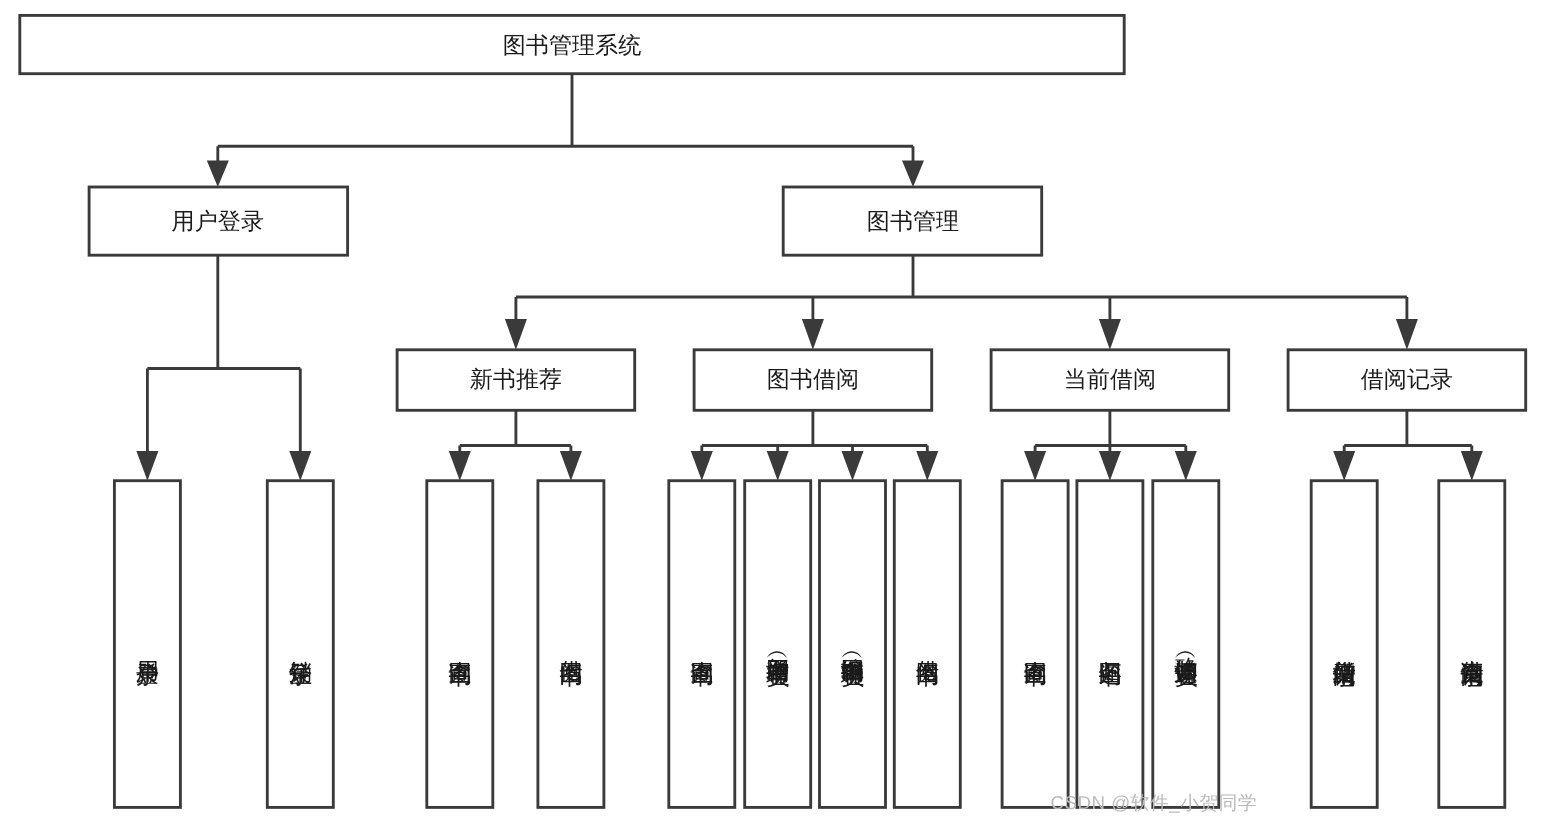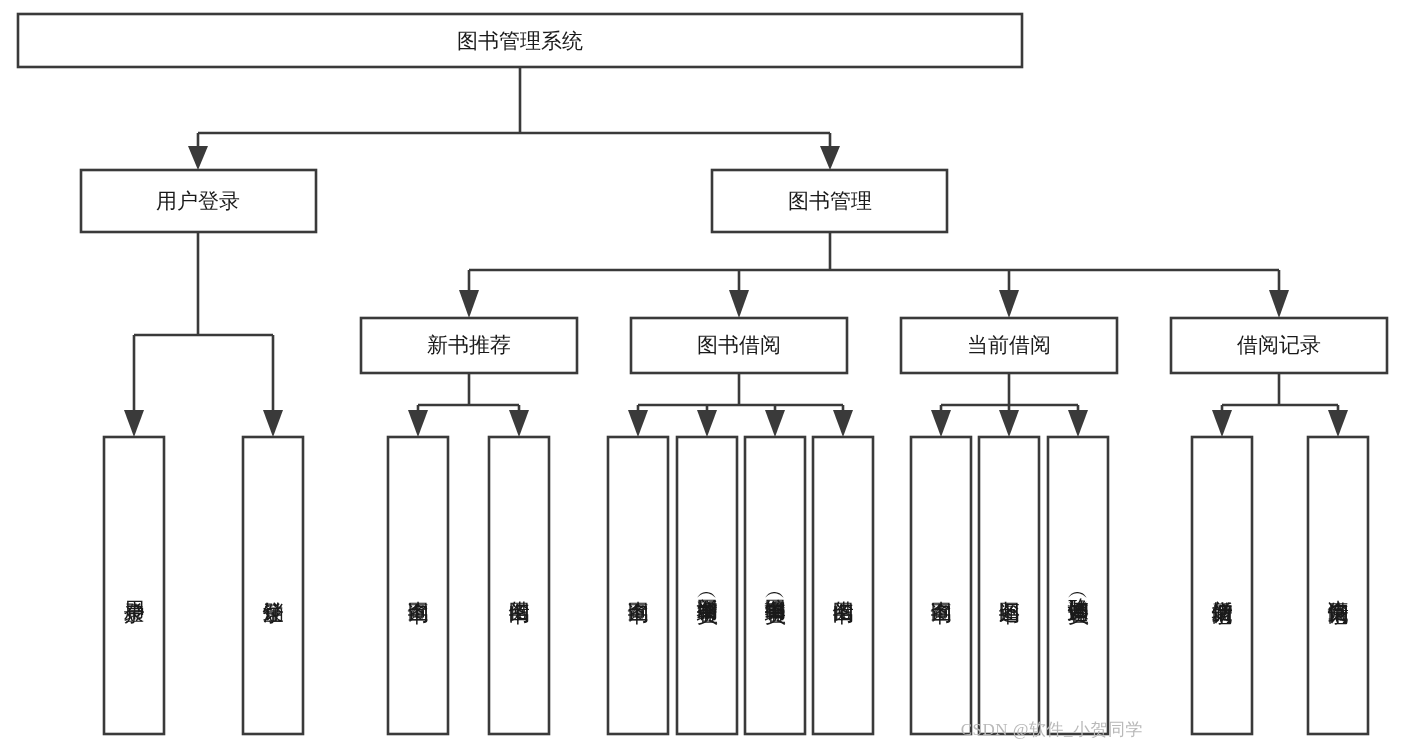--- a/index.html
+++ b/index.html
@@ -60,21 +60,21 @@
     display: flex;
     align-items: center;
     justify-content: center;
     white-space: nowrap;
     pointer-events: none;
   }
   .watermark {
     position: absolute;
     right: 8px;
     bottom: 6px;
-    font-family: Liberation Serif, serif;
+    font-family: Liberation Sans, sans-serif;
     font-size: 17px;
     color: #b9b9b9;
     letter-spacing: 0.5px;
     white-space: nowrap;
   }
 </style>
 </head>
 <body>
 
 <div id="diagram-root">

